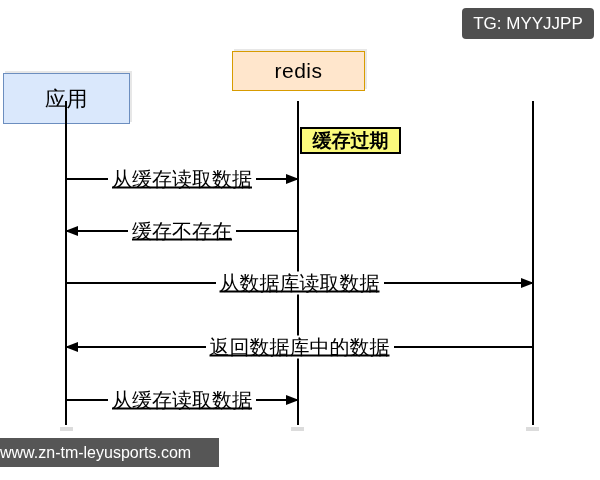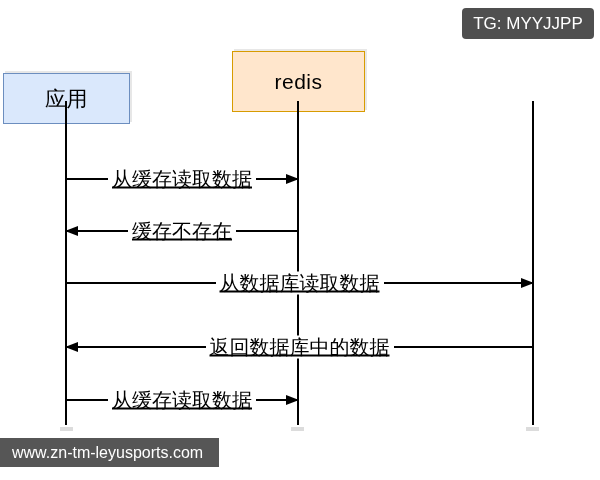--- a/index.html
+++ b/index.html
@@ -19,21 +19,21 @@
     box-sizing: border-box;
     display: flex;
     align-items: center;
     justify-content: center;
     font-size: 21px;
     font-weight: 500;
     letter-spacing: 0.5px;
     box-shadow: 2px -2px 0 rgba(160,160,160,0.25);
   }
   .actor-app   { left: 3px;   top: 50px; width: 127px; height: 51px; background: #dae8fc; border: 1.5px solid #6c8ebf; margin-top: 23px; }
-  .actor-redis { left: 232px; top: 51px; width: 133px; height: 61px; background: #ffe6cc; border: 1.5px solid #d79b00; }
+  .actor-redis { left: 232px; top: 51px; width: 133px; height: 40px; background: #ffe6cc; border: 1.5px solid #d79b00; }
   .actor-mysql { left: 470px; top: 50px; width: 127px; height: 52px; background: #f8cecc; border: 1.5px solid #b85450; }
 
   
   .lifeline { position: absolute; width: 2px; top: 101px; height: 324px; background: #000; }
   .lifeline-app   { left: 65px; }
   .lifeline-redis { left: 297px; }
   .lifeline-mysql { left: 532px; }
 
   
   .stub { position: absolute; top: 427px; width: 13px; height: 4px; background: #dcdcdc; }
@@ -80,21 +80,21 @@
 
   
   .badge {
     position: absolute;
     background: #4f4f4f;
     color: #ffffff;
     display: flex; align-items: center; justify-content: center;
     white-space: nowrap;
   }
   .badge-top { left: 462px; top: 8px; width: 132px; height: 31px; font-size: 17px; border-radius: 4px; }
-  .badge-bottom { left: 0; top: 438px; width: 219px; height: 29px; font-size: 16px; justify-content: flex-start; padding-left: 12px; box-sizing: border-box; background: #565656; }
+  .badge-bottom { left: 0; top: 438px; width: 219px; height: 29px; font-size: 16px; justify-content: flex-start; box-sizing: border-box; background: #565656; }
 </style>
 </head>
 <body>
 
 <div class="canvas">
 
   <div class="badge badge-top">
     <span>TG: MYYJJPP</span>
   </div>
   <div class="badge badge-bottom">
@@ -109,20 +109,23 @@
   </div>
 
   <div class="lifeline lifeline-app"></div>
   <div class="lifeline lifeline-redis"></div>
   <div class="lifeline lifeline-mysql"></div>
 
   <div class="stub stub-app"></div>
   <div class="stub stub-redis"></div>
   <div class="stub stub-mysql"></div>
 
+  <div class="note">
+    <span>缓存过期</span>
+  </div>
 
   <div class="msg msg-1">
     <span class="head head-right"></span>
     <span class="msg-label">从缓存读取数据</span>
   </div>
 
   <div class="msg msg-2">
     <span class="head head-left"></span>
     <span class="msg-label">缓存不存在</span>
   </div>

